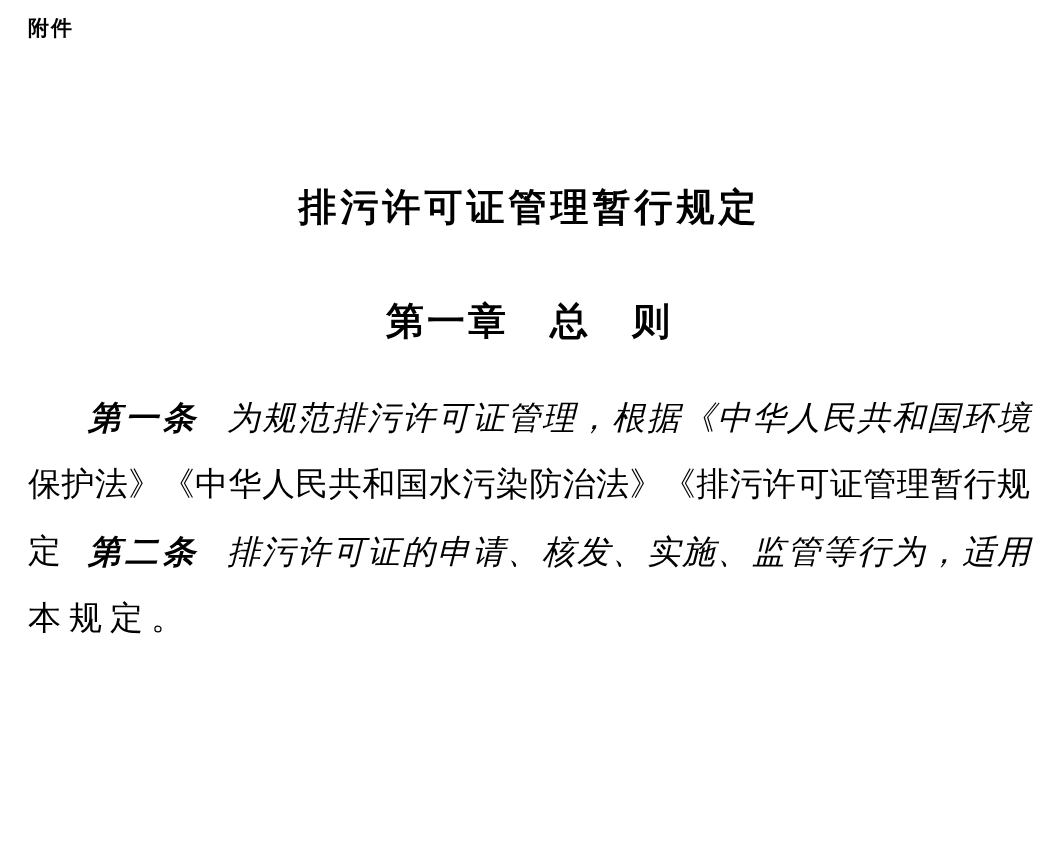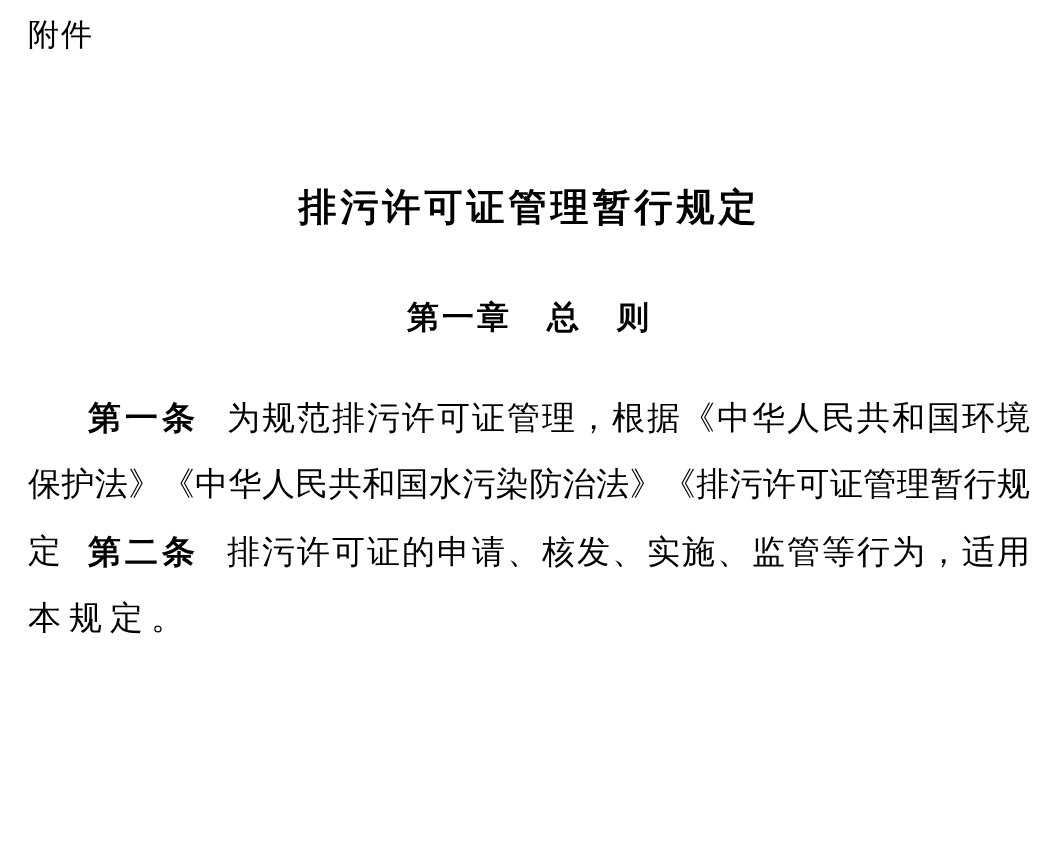--- a/index.html
+++ b/index.html
@@ -11,22 +11,22 @@
     background: #ffffff;
     color: #000000;
     overflow: hidden;
     font-family: "Liberation Serif", serif;
   }
   .annotation {
     position: absolute;
     left: 28px;
     top: 14px;
     font-family: "Liberation Sans", sans-serif;
-    font-size: 31px;
-    font-weight: 400;
+    font-size: 21px;
+    font-weight: 700;
     letter-spacing: 2px;
   }
   .doc-title {
     position: absolute;
     top: 150px;
     left: 0;
     right: 0;
     text-align: center;
     font-family: "Liberation Sans", sans-serif;
     font-size: 38px;
@@ -34,21 +34,21 @@
     letter-spacing: 4px;
     margin-top: 32px;
   }
   .chapter-heading {
     position: absolute;
     top: 296px;
     left: 0;
     right: 0;
     text-align: center;
     font-family: "Liberation Sans", sans-serif;
-    font-size: 32px;
+    font-size: 38px;
     font-weight: 700;
     letter-spacing: 3px;
   }
   .doc-body {
     position: absolute;
     left: 28px;
     top: 384px;
     width: 1002px;
     font-size: 33px;
     font-family: "Liberation Serif", serif;
@@ -57,21 +57,21 @@
     height: 67px;
     line-height: 67px;
     white-space: nowrap;
   }
   .line.justify {
     white-space: normal;
     text-align: justify;
     text-align-last: justify;
     text-justify: inter-character;
   }
-  .line.indent { padding-left: 60px; }
+  .line.indent { padding-left: 60px; font-style: italic; }
   .line.lastline {
     text-align: left;
     letter-spacing: 8px;
   }
   .article-lead {
     font-family: "Liberation Sans", sans-serif;
     font-weight: 700;
     margin-right: 28px;
     letter-spacing: 2px;
   }

